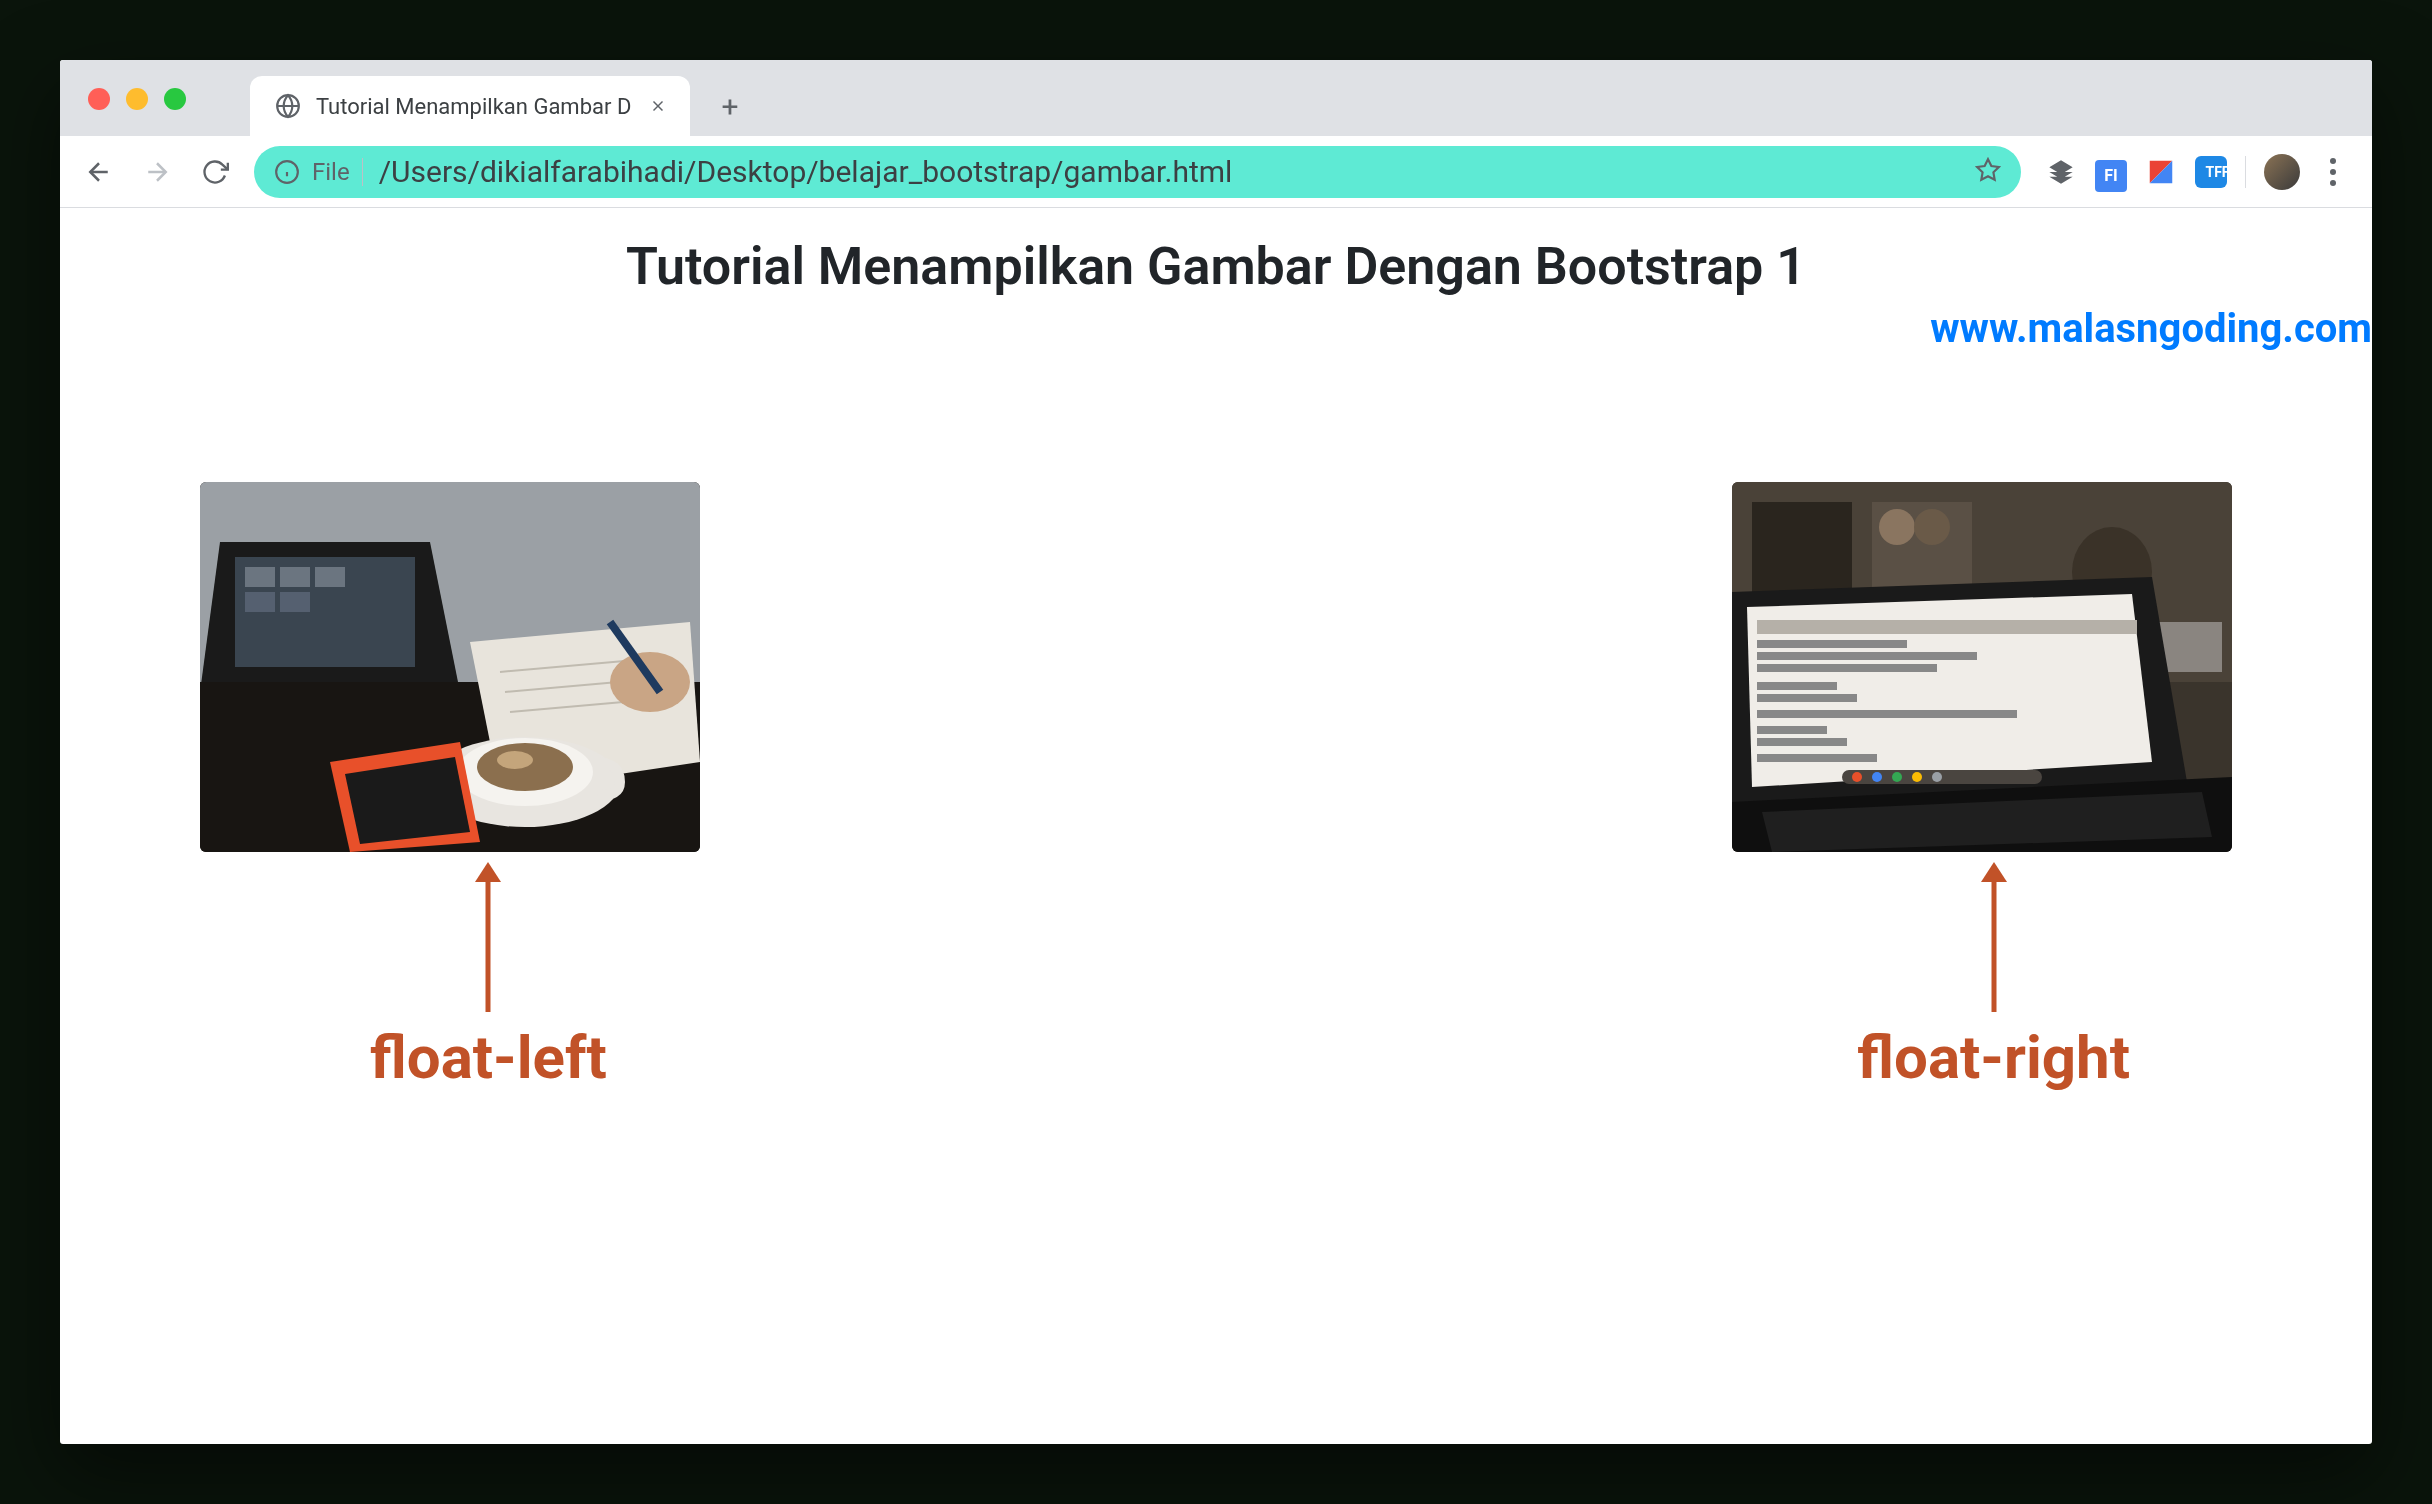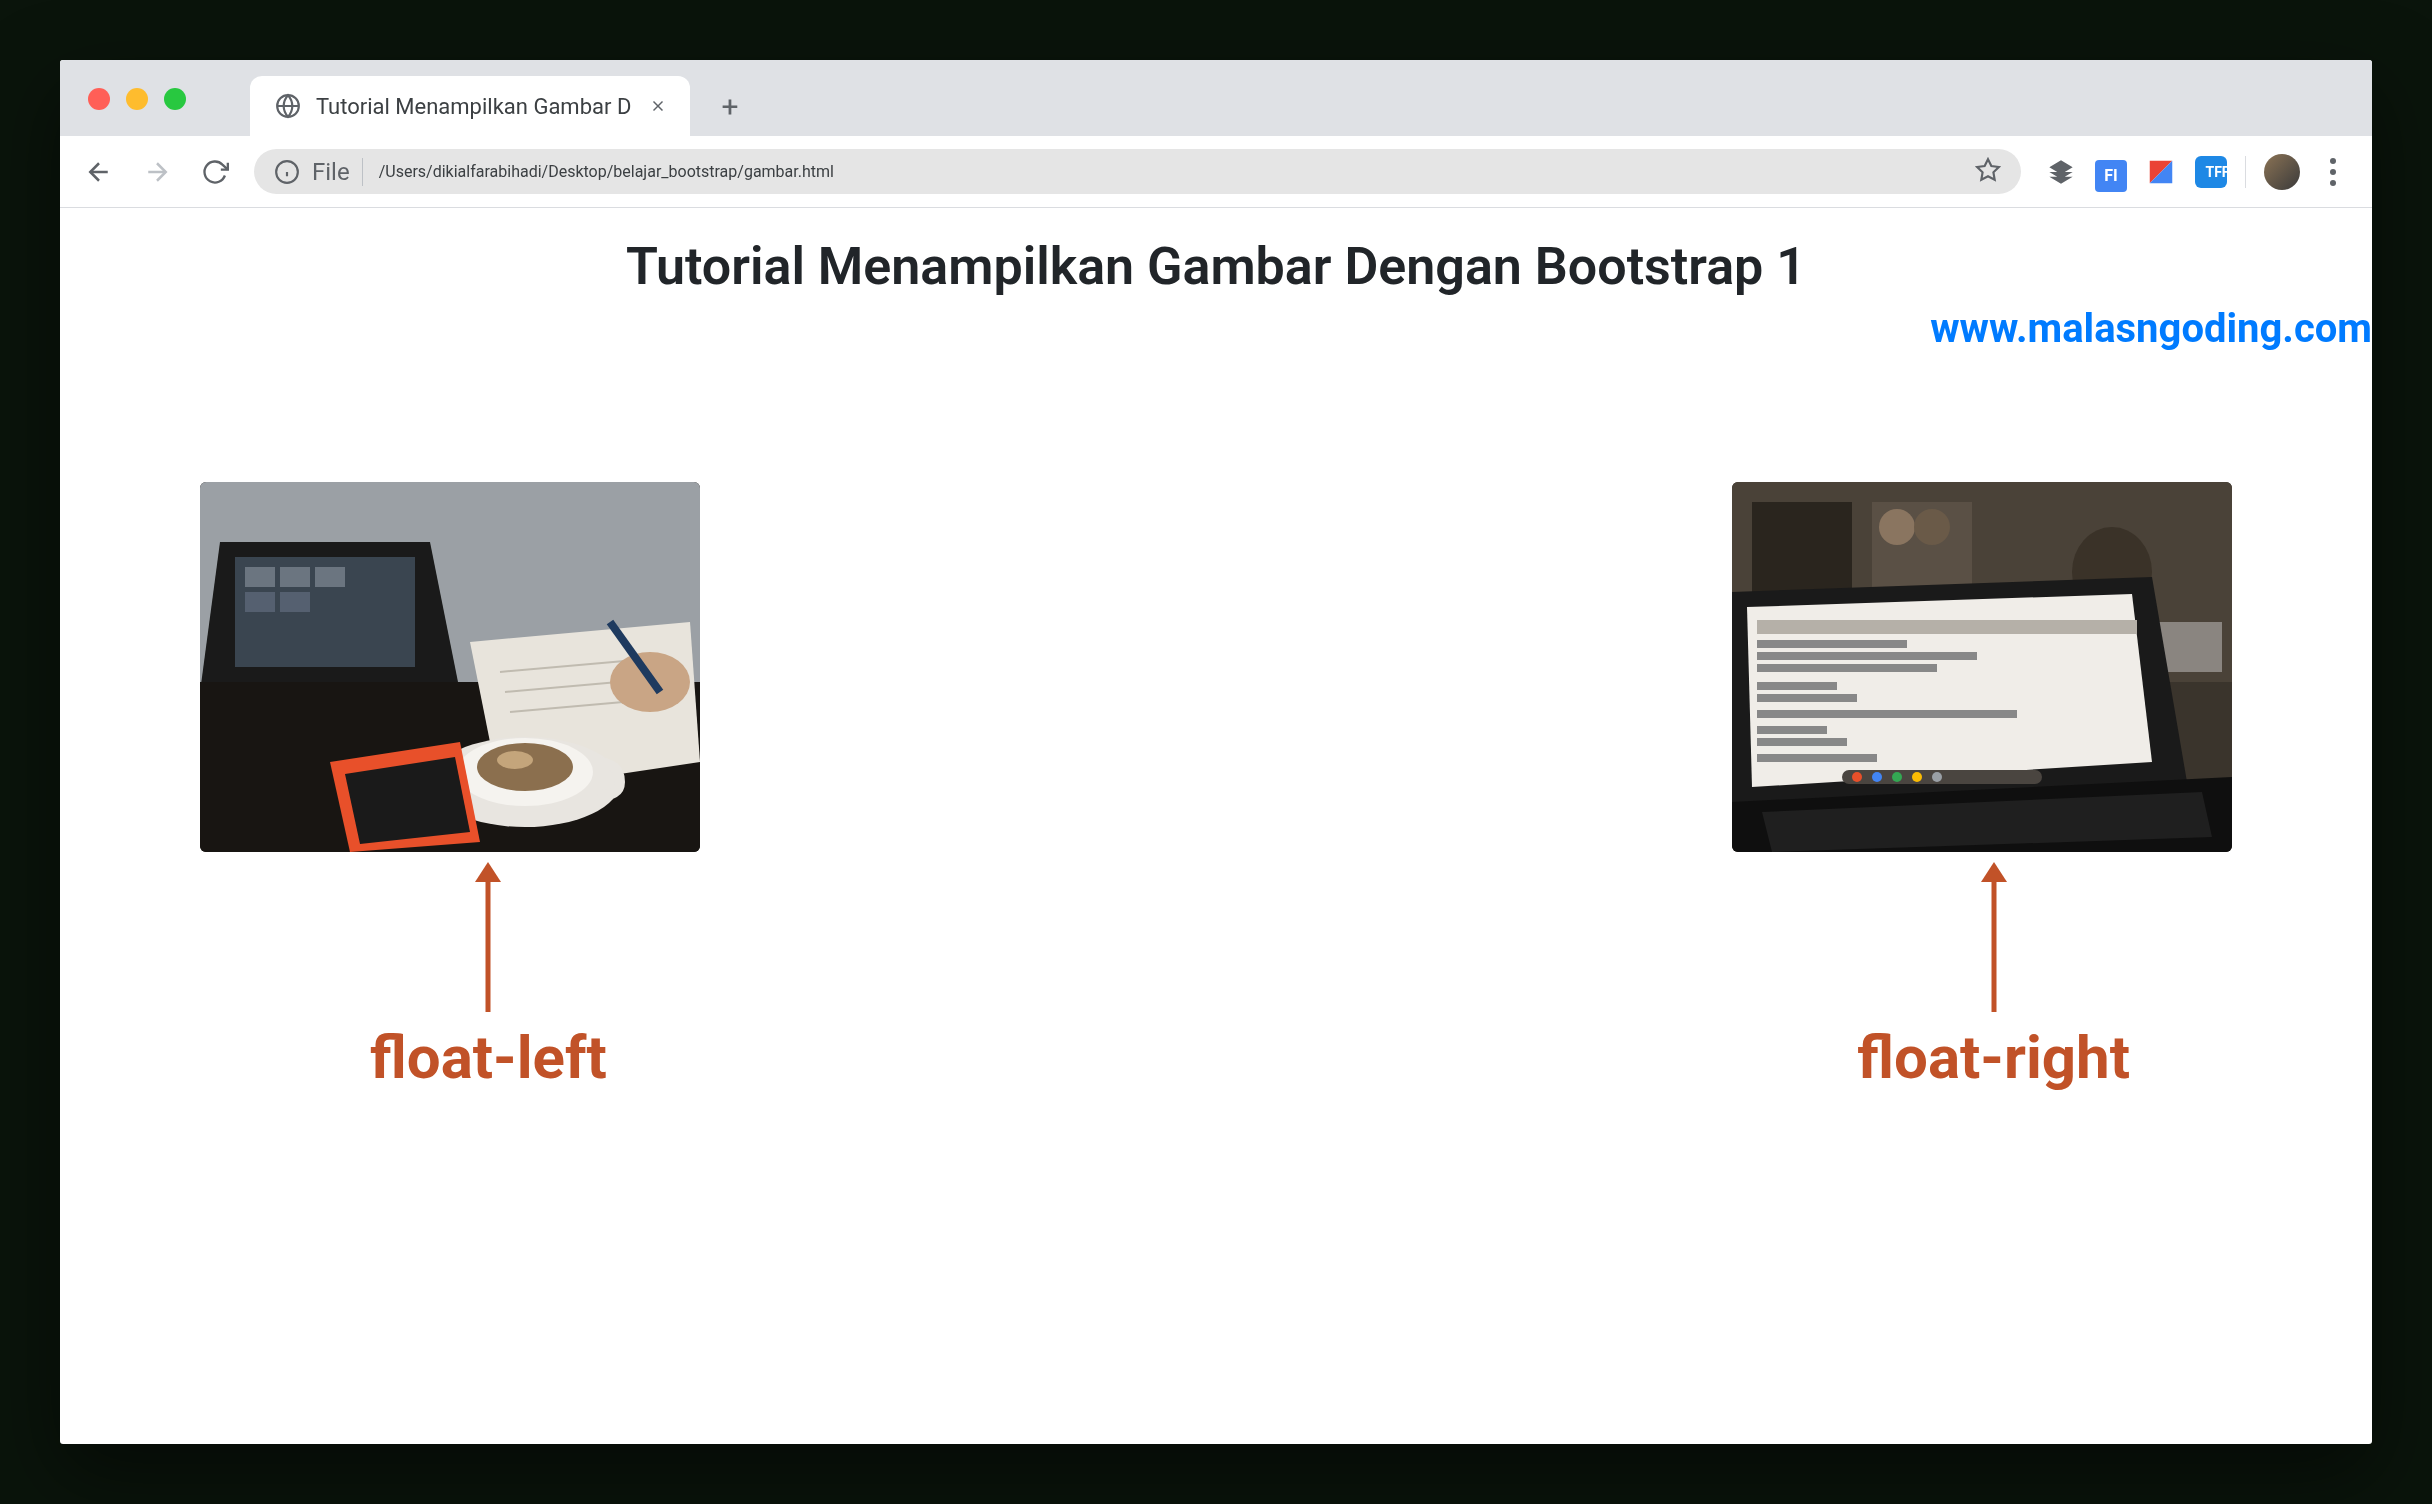--- a/index.html
+++ b/index.html
@@ -107,43 +107,43 @@
       height: 54px;
       display: flex;
       align-items: center;
       justify-content: center;
       color: #5f6368;
       border-radius: 50%;
     }
     .nav-icon.disabled { color: #bdc1c6; }
     .url-container {
       flex: 1;
-      height: 45px;
-      background: #e5e5e5;
+      height: 52px;
+      background: #5eead4;
       border-radius: 26px;
       display: flex;
       align-items: center;
       padding: 0 20px;
       gap: 12px;
       margin: 0 8px;
     }
     .url-info-icon {
       color: #5f6368;
       display: flex;
       align-items: center;
     }
     .url-scheme {
       color: #5f6368;
       font-size: 24px;
       padding-right: 12px;
       border-right: 1px solid #bdc1c6;
     }
     .url-path {
       color: #3c4043;
-      font-size: 16px;
+      font-size: 30px;
       padding-left: 4px;
     }
     .url-star {
       margin-left: auto;
       color: #5f6368;
     }
     .ext-icons {
       display: flex;
       align-items: center;
       gap: 18px;

